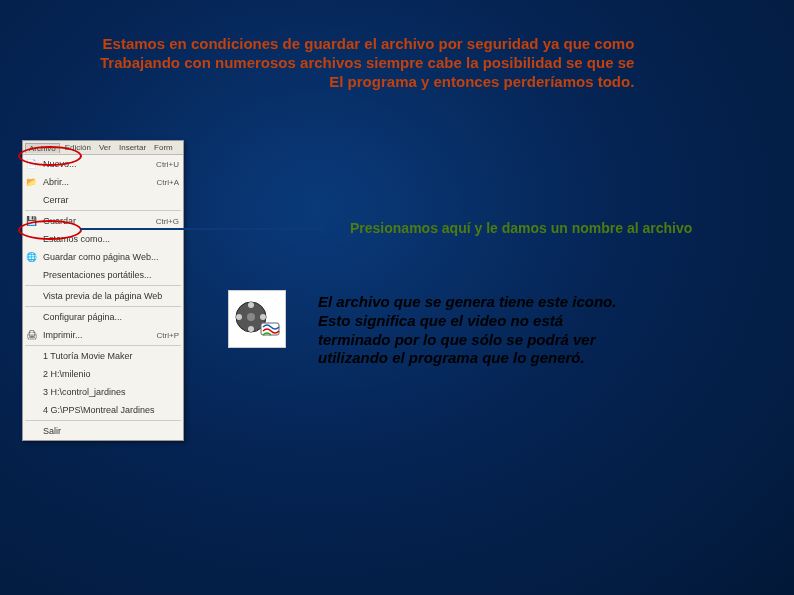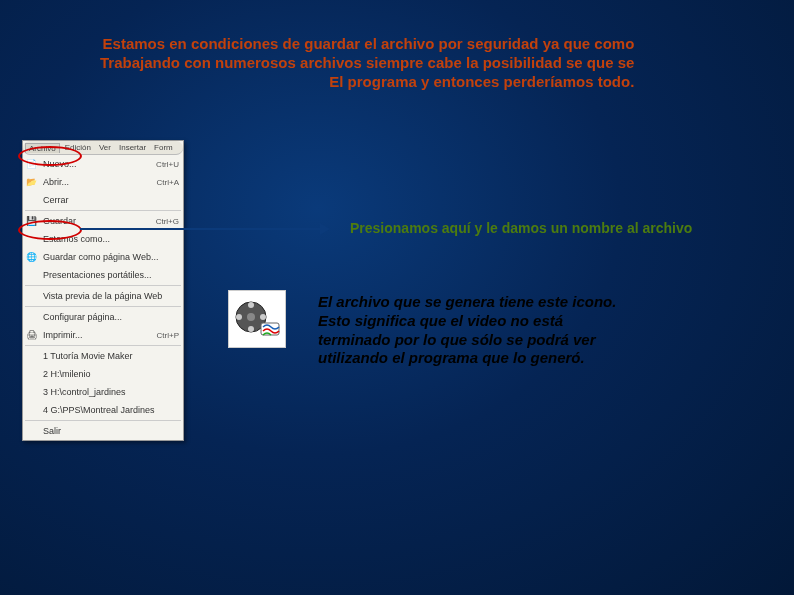--- a/index.html
+++ b/index.html
@@ -37,21 +37,20 @@
     filter: blur(0.4px);
   }
   .menu-tabs {
     display: flex;
     background: #e8e6dd;
     border-bottom: 1px solid #bbb;
     height: 13px;
     align-items: center;
     padding-left: 2px;
     gap: 2px;
-    border-radius: 7px;
   }
   .menu-tab {
     font-size: 8px;
     padding: 0 3px;
     color: #444;
   }
   .menu-tab.first {
     background: #d8d6cc;
     border: 1px solid #aaa;
     border-bottom: none;

